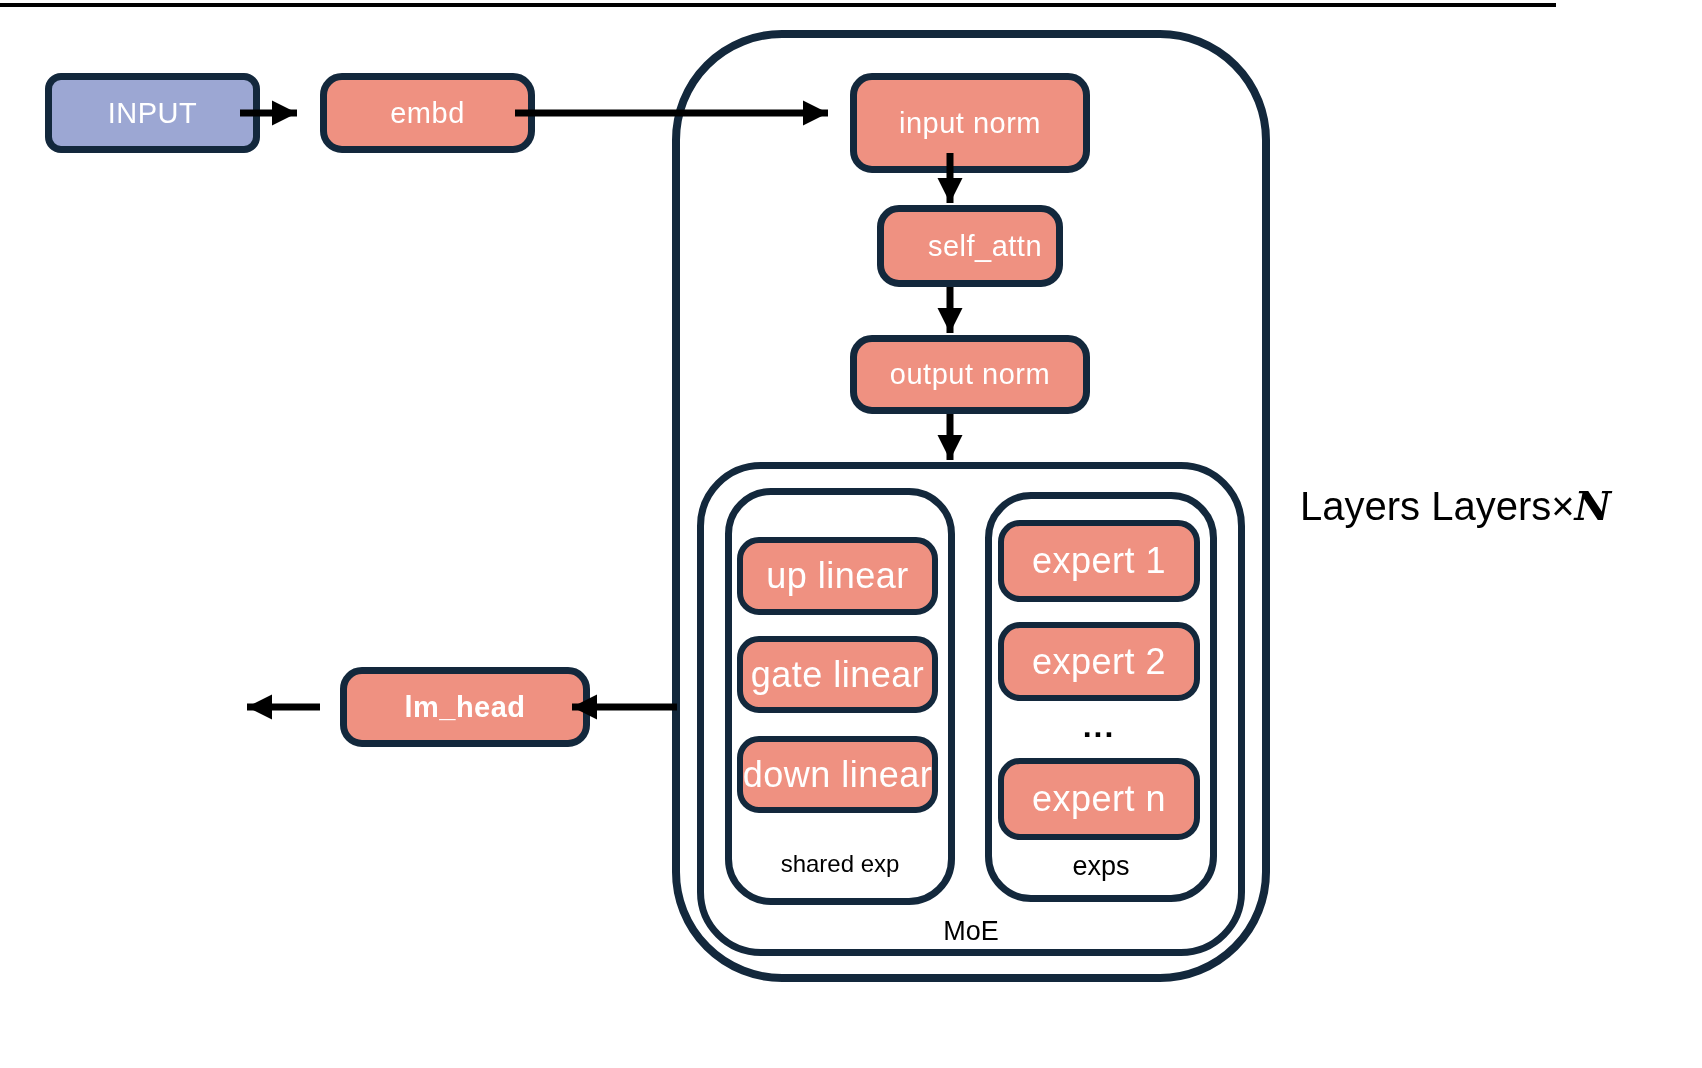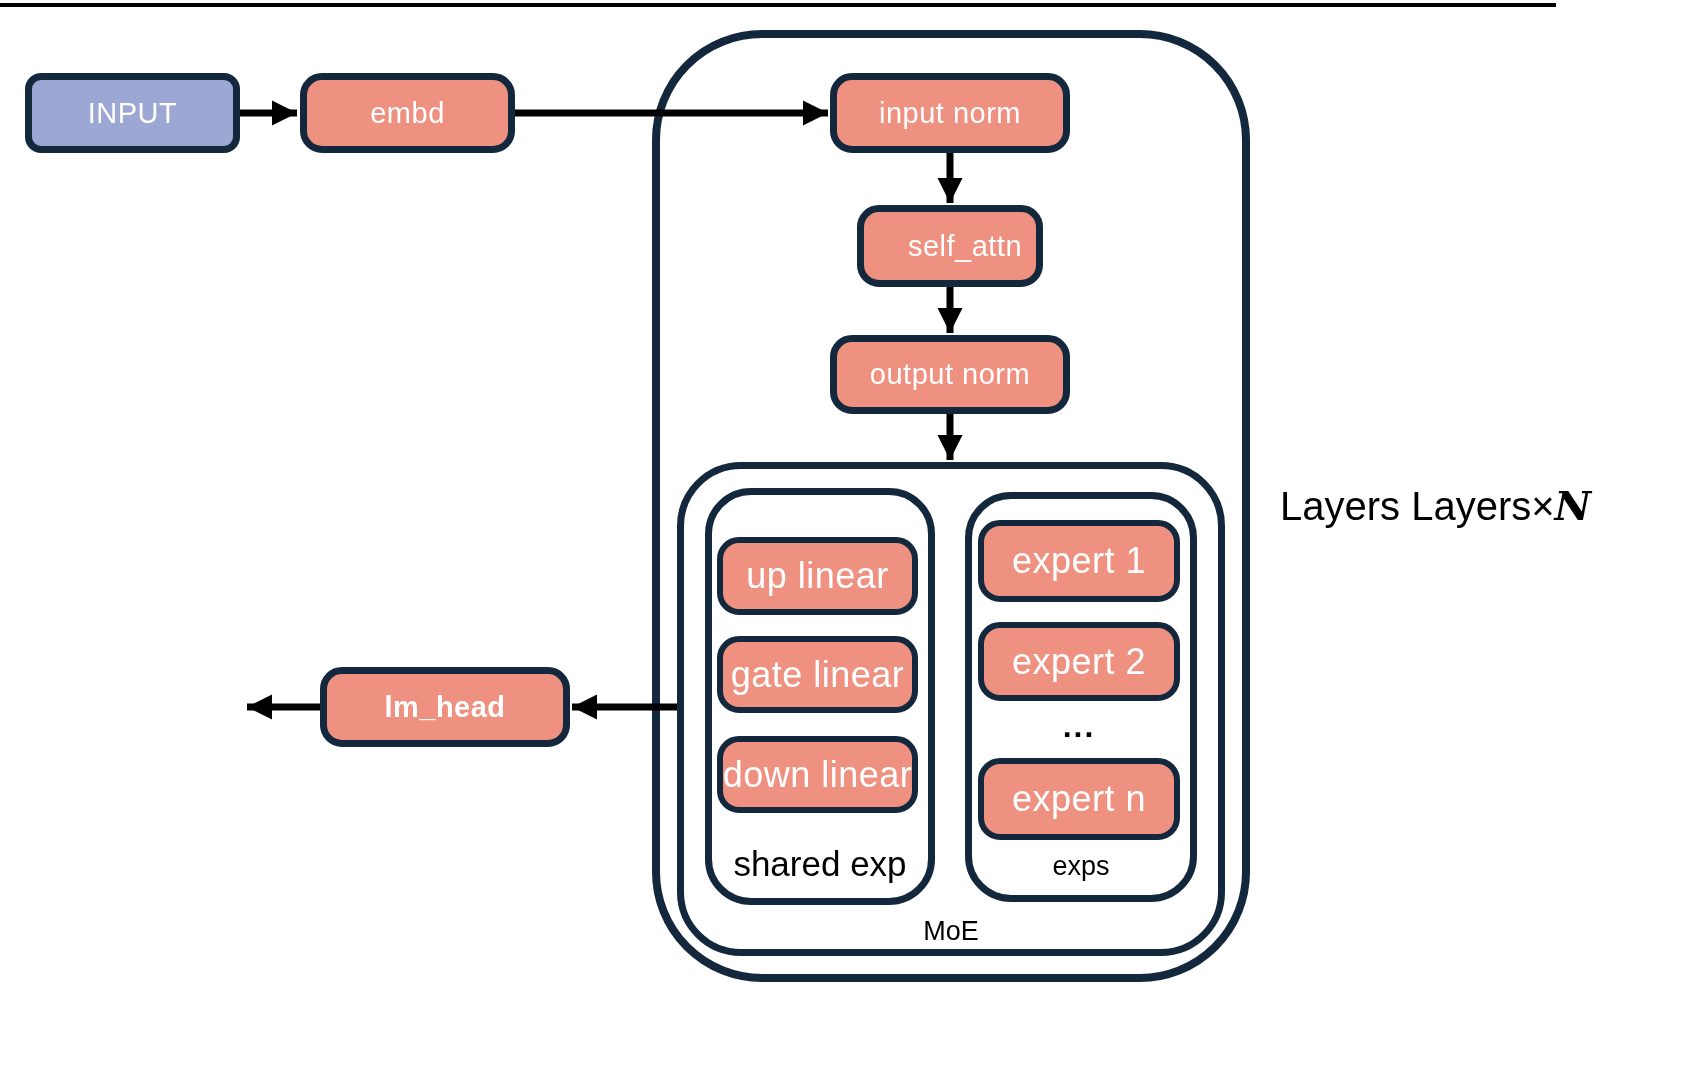--- a/index.html
+++ b/index.html
@@ -49,21 +49,21 @@
     background: transparent;
   }
   #decoder   { left: 652px; top: 30px;  width: 598px; height: 952px; border-width: 8px; border-radius: 110px; }
   #moe       { left: 677px; top: 462px; width: 548px; height: 494px; border-radius: 64px; }
   #shared    { left: 705px; top: 488px; width: 230px; height: 417px; border-radius: 46px; }
   #exps-cont { left: 965px; top: 492px; width: 232px; height: 410px; border-radius: 46px; }
 
   
   #n-input      { left: 25px;  top: 73px; width: 215px; height: 80px; }
   #n-embd       { left: 300px; top: 73px; width: 215px; height: 80px; }
-  #n-inputnorm  { left: 830px; top: 73px; width: 240px; height: 80px; }
+  #n-inputnorm  { left: 830px; top: 73px; width: 240px; height: 100px; }
   #n-selfattn   { left: 857px; top: 205px; width: 186px; height: 82px; padding-left: 30px; }
   #n-outputnorm { left: 830px; top: 335px; width: 240px; height: 79px; }
 
   
   .inner { border-width: 6px; font-size: 36px; }
   #n-up   { left: 717px; top: 537px; width: 201px; height: 78px; }
   #n-gate { left: 717px; top: 636px; width: 201px; height: 77px; }
   #n-down { left: 717px; top: 736px; width: 201px; height: 77px; }
   #n-e1   { left: 978px; top: 520px; width: 202px; height: 82px; }
   #n-e2   { left: 978px; top: 622px; width: 202px; height: 79px; }
@@ -73,21 +73,21 @@
   #n-lmhead { left: 320px; top: 667px; width: 250px; height: 80px; font-weight: bold; }
   #n-output { left: 25px;  top: 667px; width: 220px; height: 80px; }
 
   
   .lbl {
     position: absolute;
     color: var(--text_dark);
     text-align: center;
     white-space: nowrap;
   }
-  #lbl-shared { left: 705px; top: 846px; width: 230px; font-size: 35px; line-height: 36px; }
+  #lbl-shared { left: 705px; top: 846px; width: 230px; font-size: 24px; line-height: 36px; }
   #lbl-exps   { left: 965px; top: 848px; width: 232px; font-size: 27px; line-height: 36px; }
   #lbl-moe    { left: 677px; top: 910px; width: 548px; font-size: 27px; line-height: 42px; }
   #lbl-dots   { left: 978px; top: 708px; width: 202px; font-size: 32px; line-height: 36px; font-weight: bold; letter-spacing: 2px; color: var(--text_dark); }
   #lbl-decoder {
     left: 1280px; top: 484px;
     text-align: left;
     font-size: 40px; line-height: 44px;
   }
   #lbl-decoder .n-italic {
     font-family: "DejaVu Serif", "Liberation Serif", serif;
@@ -95,21 +95,21 @@
     font-weight: bold;
   }
   
   svg.arrows {
     position: absolute;
     left: 0; top: 0;
     width: 1702px; height: 1068px;
     pointer-events: none;
     z-index: 10;
   }
-  .node, .container, .lbl { z-index: 2; }
+  .node, .container, .lbl { z-index: 2; margin-left: 20px; }
 </style>
 </head>
 <body>
 
 <div class="canvas">
 
   <div class="top-line"></div>
 
   <div class="container" id="decoder"></div>
 

